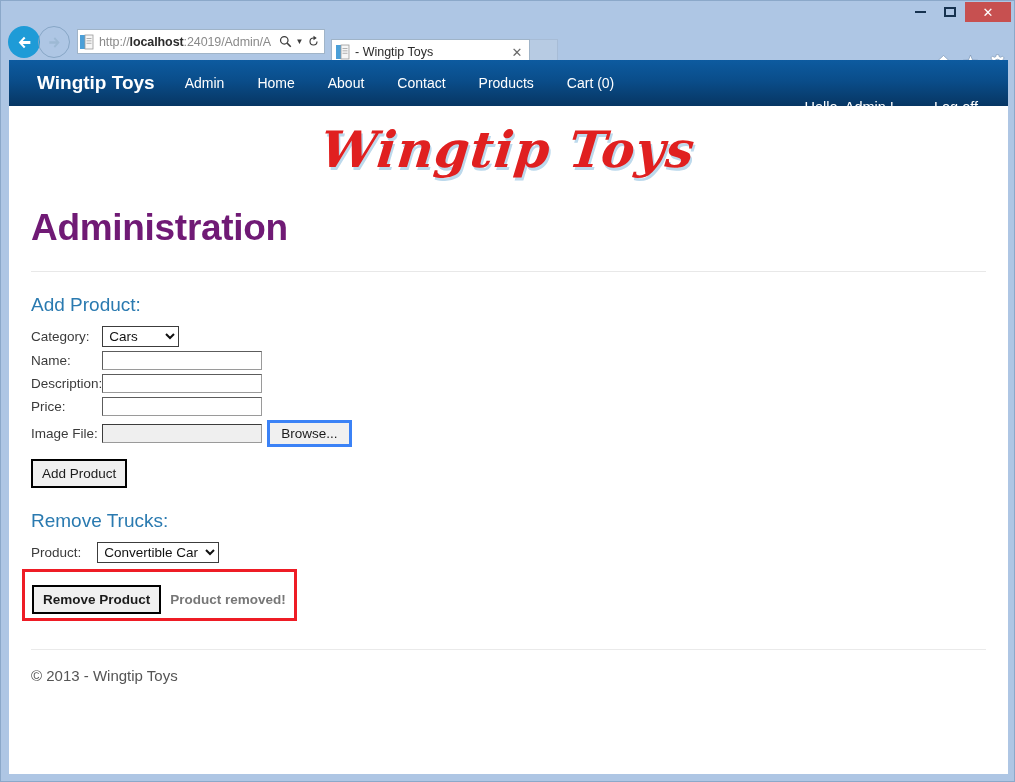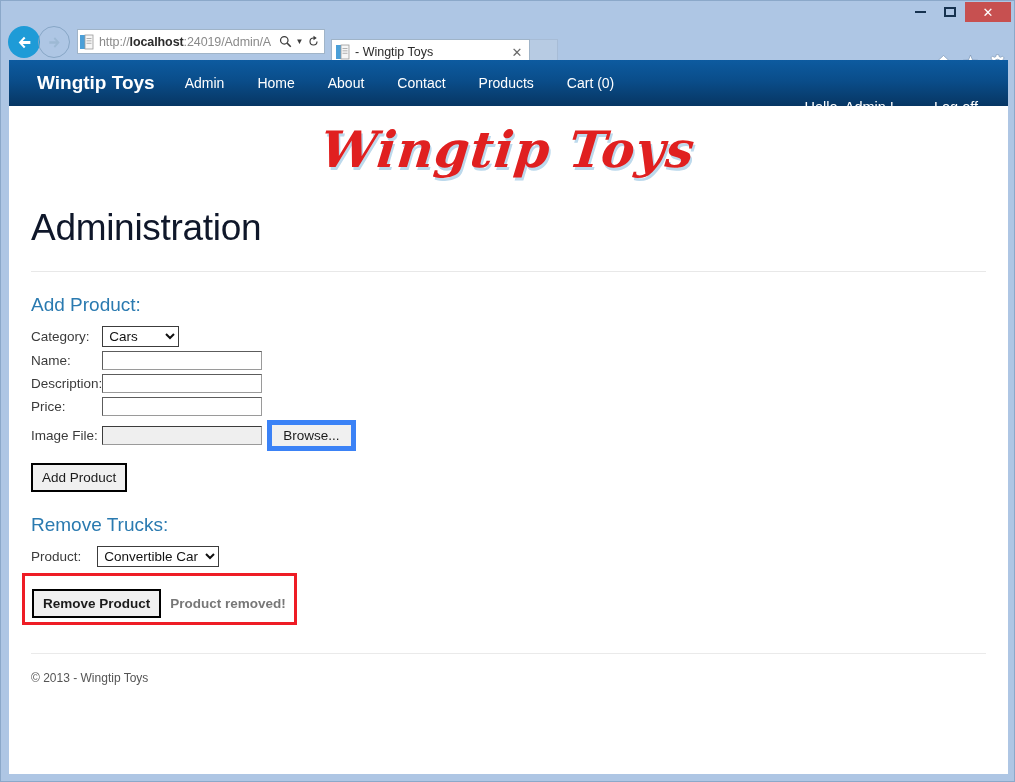--- a/index.html
+++ b/index.html
@@ -265,23 +265,23 @@
     padding: 0 4px;
     position: relative;
     top: -3px;
   }
 
   
   .content {
     padding: 0 22px;
   }
   h1.page-title {
-    color: #0f172a;
+    color: #701a75;
     font-size: 37px;
-    font-weight: normal;
+    font-weight: bold;
     margin: 28px 0 0 0;
     letter-spacing: -0.3px;
   }
   hr.rule {
     border: none;
     border-top: 1px solid #e8e8e8;
     margin: 22px 0 0 0;
   }
   h2.section-title {
     color: #2a7ab0;
@@ -334,21 +334,21 @@
     box-sizing: border-box;
   }
   .browse-btn {
     margin-left: 5px;
     height: 21px;
     padding: 0 11px;
     font-family: "Liberation Sans", sans-serif;
     font-size: 13.5px;
     color: #1b1b1b;
     background: #f0f0f0;
-    border: 5px solid #3b82f6;
+    border: 3px solid #3b82f6;
     display: inline-flex;
     align-items: center;
   }
   .submit-btn {
     margin-top: 8px;
     height: 25px;
     padding: 0 9px;
     font-family: "Liberation Sans", sans-serif;
     font-size: 13.5px;
     color: #1b1b1b;
@@ -383,21 +383,21 @@
     font-size: 13.5px;
     color: #3b3b3b;
     margin-top: 2px;
   }
   hr.footer-rule {
     border: none;
     border-top: 1px solid #eaeaea;
     margin: 28px 0 0 0;
   }
   .footer {
-    font-size: 12px;
+    font-size: 15px;
     color: #555555;
     margin-top: 17px;
   }
 </style>
 </head>
 <body>
 
 <div class="browser-window">
 
   <div class="title-bar">

